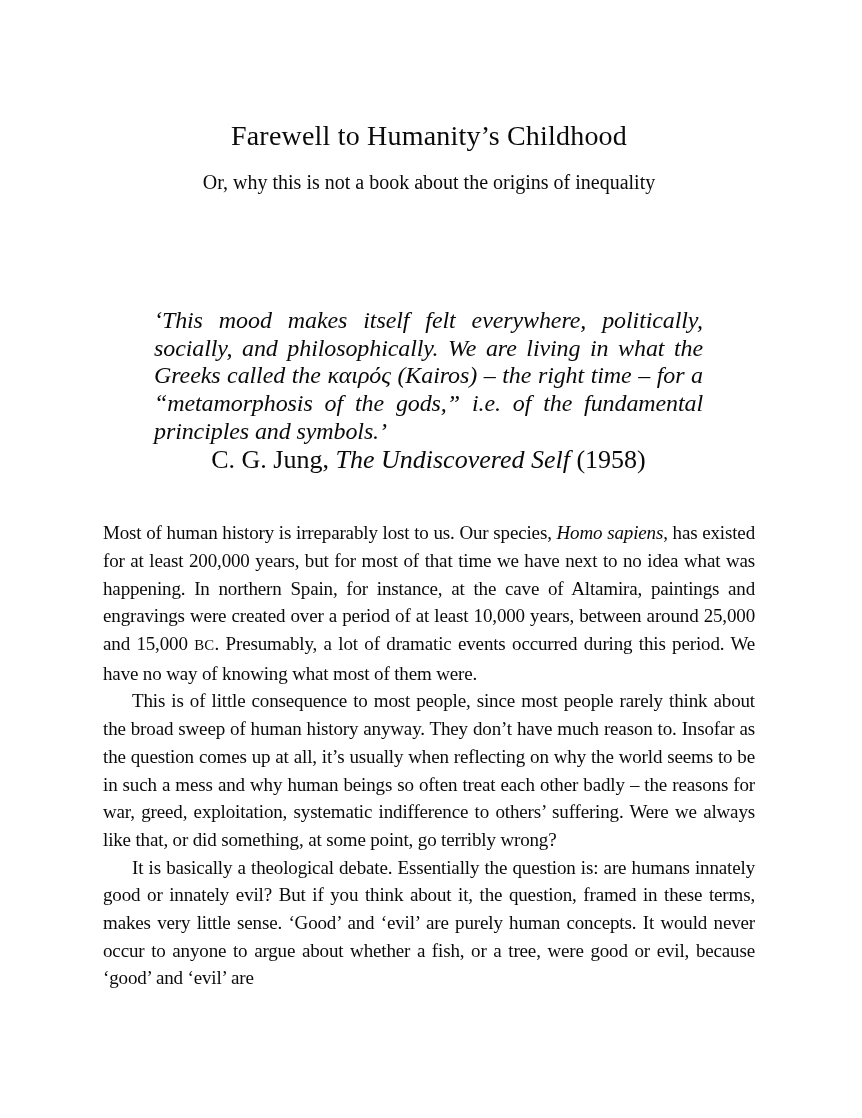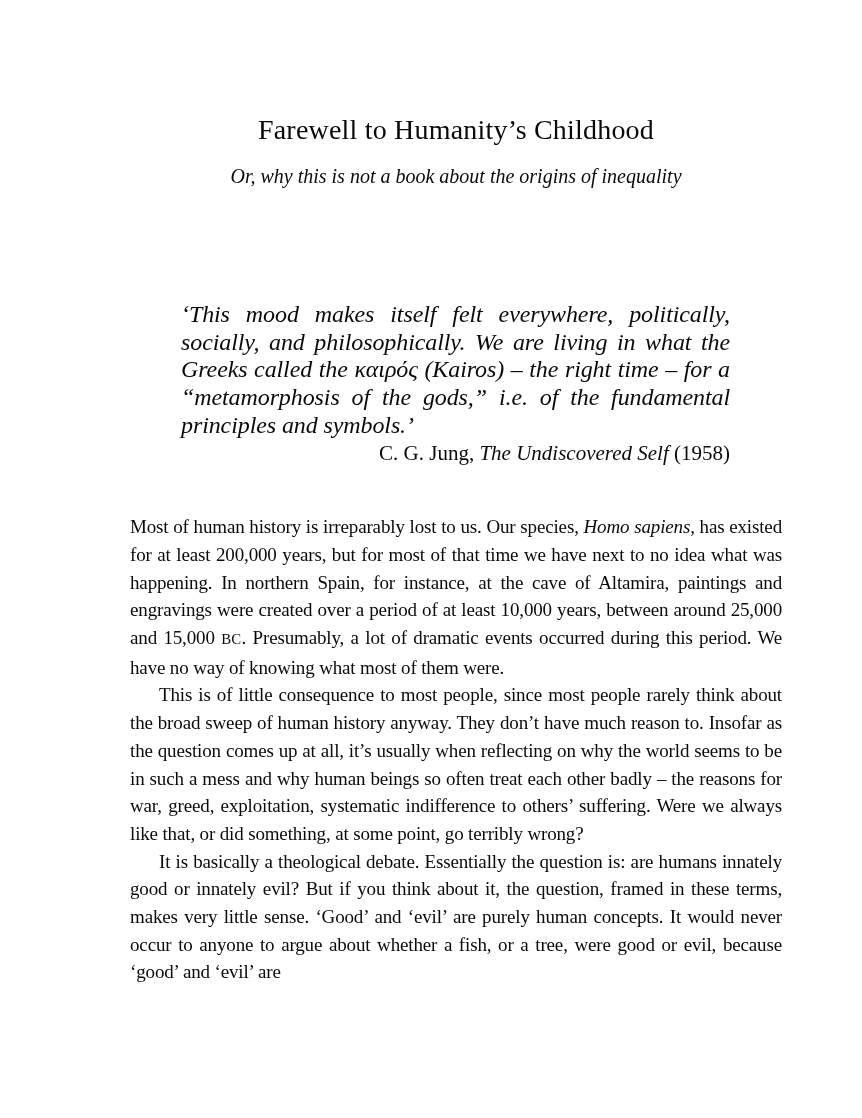--- a/index.html
+++ b/index.html
@@ -10,55 +10,53 @@
     height: 1118px;
     margin: 0 auto;
     background: #ffffff;
     color: #0a0a0a;
     font-family: "Liberation Serif", serif;
     overflow: hidden;
   }
   .content {
     position: absolute;
     left: 103px;
-    top: 0;
+    top: 6px;
     width: 652px;
-    margin-left: 27px;
   }
   .chapter-title {
     margin-top: 113px;
     font-size: 28px;
     line-height: 34px;
     font-weight: 400;
     text-align: center;
     letter-spacing: 0.2px;
   }
   .chapter-subtitle {
     margin-top: 16px;
     font-size: 20px;
     line-height: 26px;
-    font-style: italic;
     text-align: center;
   }
   .epigraph {
     margin-top: 112px;
     margin-left: 51px;
     width: 549px;
   }
   .epigraph-quote {
     font-style: italic;
     font-size: 24px;
     line-height: 27.7px;
     text-align: justify;
     letter-spacing: -0.1px;
   }
   .epigraph-attribution {
-    font-size: 21px;
+    font-size: 26px;
     line-height: 27.7px;
-    text-align: right;
+    text-align: center;
     font-style: normal;
   }
   .body-text {
     margin-top: 46px;
     font-size: 19px;
     line-height: 27.7px;
     letter-spacing: -0.15px;
   }
   .body-para {
     text-align: justify;

